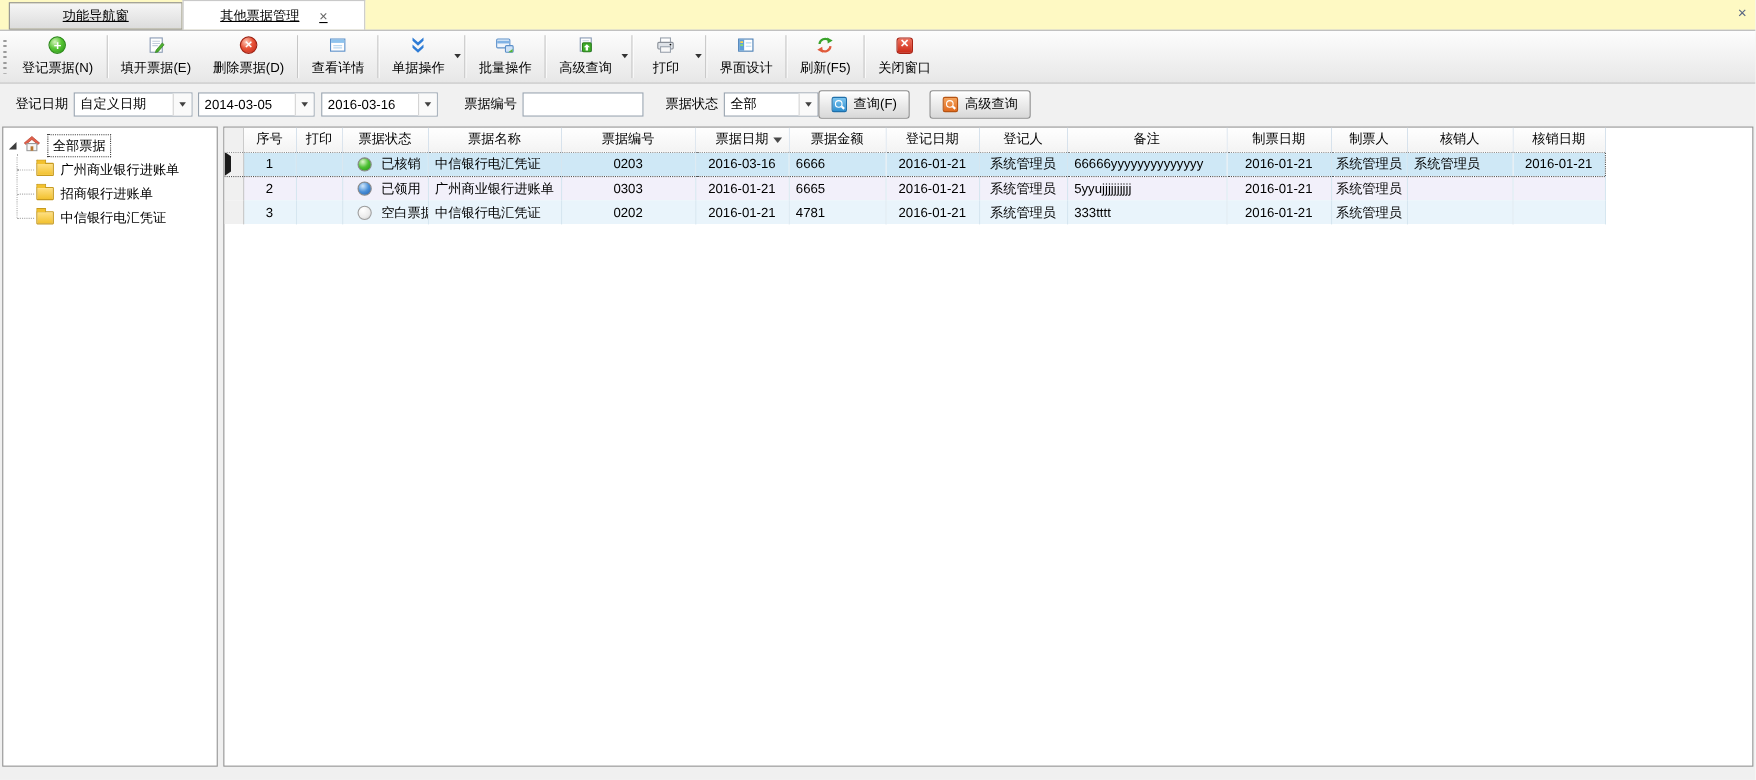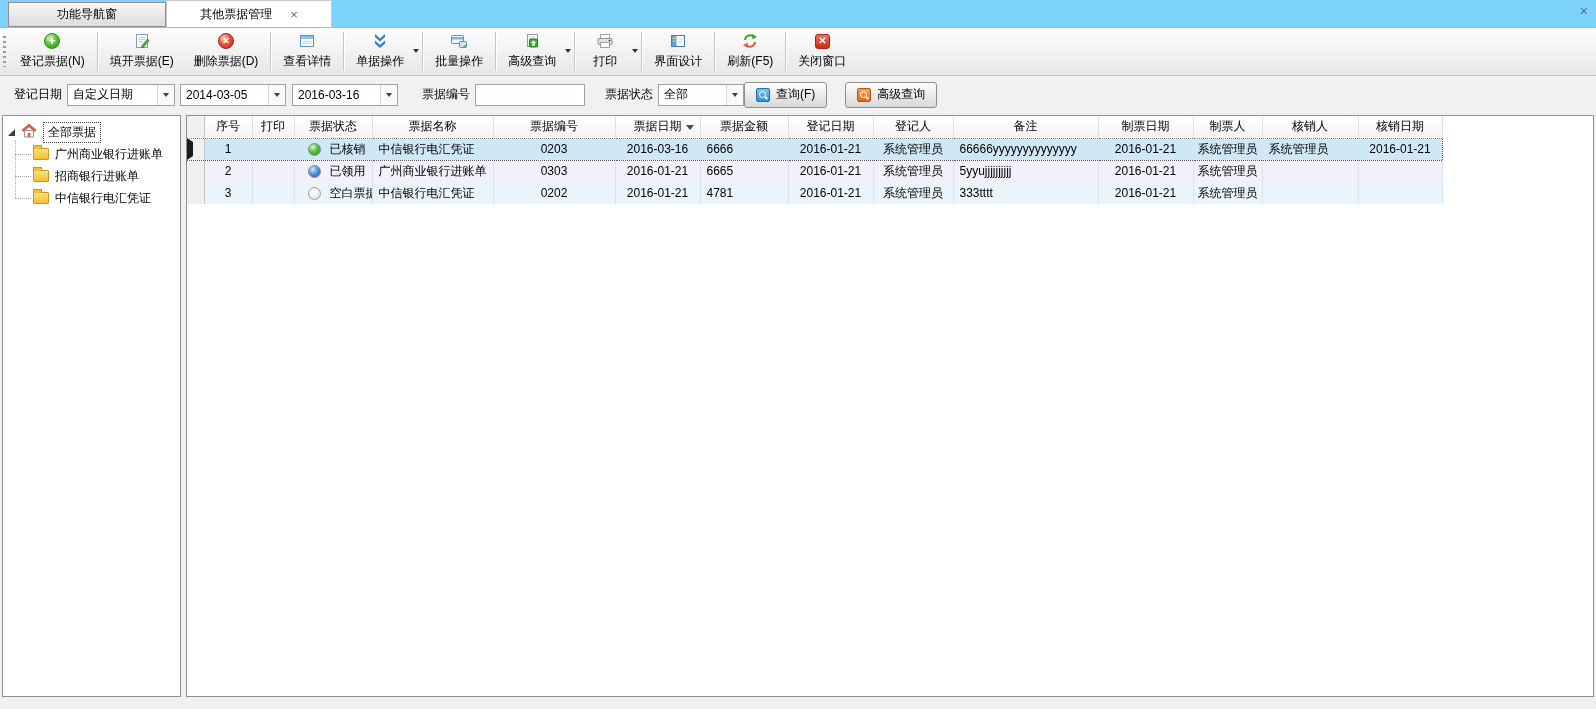--- a/index.html
+++ b/index.html
@@ -4,21 +4,21 @@
 <style>
   * { box-sizing: border-box; margin: 0; padding: 0; }
   html,body { width:1596px; height:709px; overflow:hidden; }
   body {
     font-family: "Liberation Sans", sans-serif;
     font-size: 12px; color:#000;
     background:#f0f0f0;
     position: relative;
   }
   
-  .tabstrip { height:27px; background:#7dd3fc; position:relative; display:flex; align-items:flex-end; }
+  .tabstrip { height:27px; background:#fef9c3; position:relative; display:flex; align-items:flex-end;text-decoration:underline; }
   .tab { height:25px; display:flex; align-items:center; justify-content:center; cursor:default; }
   .tab.inactive {
     width:158px; margin-left:8px;
     background:linear-gradient(#f6f6f6,#dcdcdc);
     border:1px solid #8f8f8f;
   }
   .tab.active {
     width:166px; height:27px; background:#fff;
     border:1px solid #c9c9c9; border-bottom:none;
     display:flex; gap:18px;
@@ -66,21 +66,21 @@
   .mag.blue { background:linear-gradient(#7cc5f0,#2e8fd0); border:1px solid #1f6faa; }
   .mag.orange { background:linear-gradient(#f5a35c,#e06a1e); border:1px solid #b55312; }
   .mag::before { content:""; position:absolute; left:2px; top:2px; width:5px; height:5px;
     border:1.5px solid #fff; border-radius:50%; }
   .mag::after { content:""; position:absolute; left:8px; top:8px; width:3px; height:1.5px;
     background:#fff; transform:rotate(45deg); }
 
   
   .main { display:flex; gap:5px; margin:2px 2px 0 2px; height:582px; }
   .panel { background:#fff; border:1px solid #919191; }
-  .treepanel { width:179px; overflow:hidden; }
+  .treepanel { width:196px; overflow:hidden; }
   .gridpanel { flex:1; overflow:hidden; position:relative; }
 
   
   .tree { padding-top:5px; }
   .troot { display:flex; align-items:center; height:22px; padding-left:5px; gap:6px; cursor:pointer; }
   .texp { width:0; height:0; border-bottom:7px solid #3c3c3c; border-left:7px solid transparent; }
   .tlabel-root { border:1px dotted #444; padding:1px 4px; background:#fff; white-space:nowrap; }
   .tchildren { position:relative; }
   .tchildren::before { content:""; position:absolute; left:12px; top:-3px; height:58px;
     border-left:1px dotted #aeaeae; }

